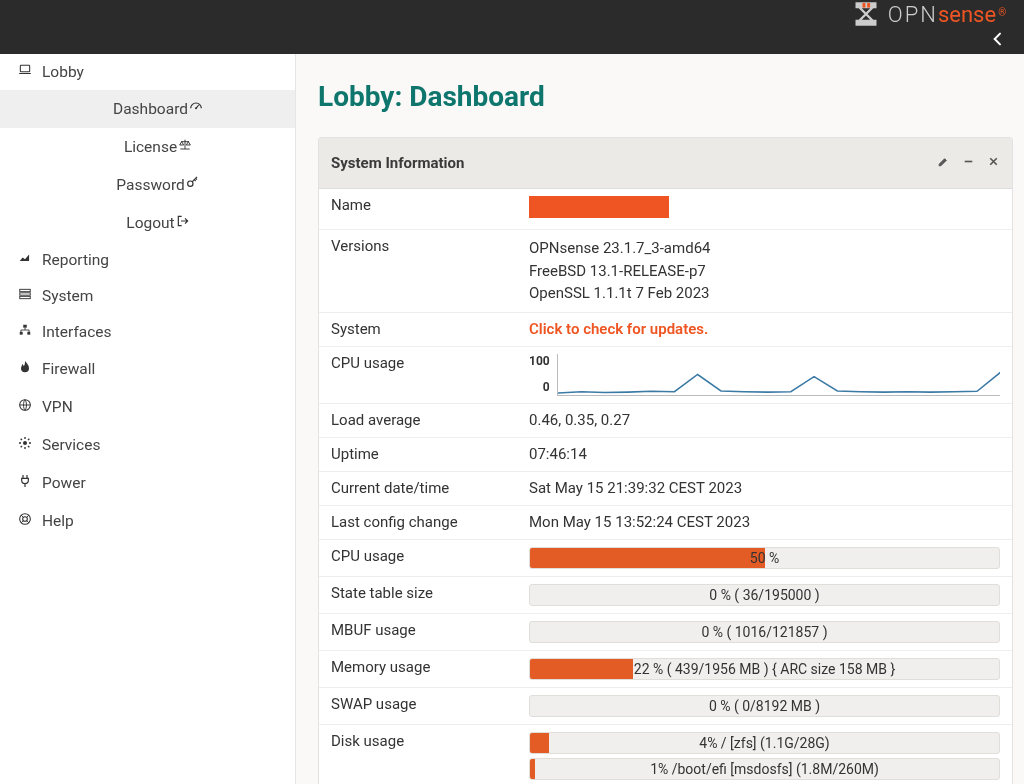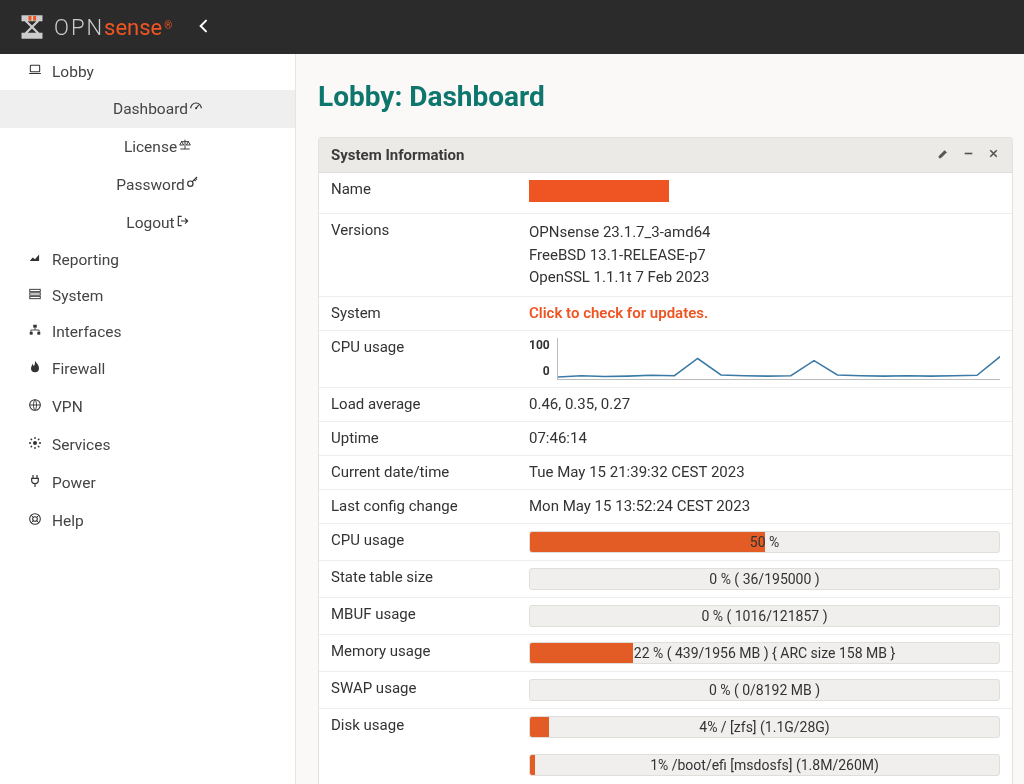--- a/index.html
+++ b/index.html
@@ -9,23 +9,24 @@
       color: #333;
       background: #f9f9f9;
       width: 1024px;
       height: 784px;
       overflow: hidden;
     }
     .topbar {
       height: 54px;
       background: #2b2b2b;
       display: flex;
-      align-items: center;
+      align-items: flex-end;
       padding: 0 18px;
       color: #fff;
+      flex-direction: column;
     }
     .logo {
       display: flex;
       align-items: center;
       gap: 8px;
     }
     .logo-icon {
       width: 28px;
       height: 28px;
       display: flex;
@@ -42,21 +43,21 @@
     }
     .sidebar {
       width: 296px;
       background: #fff;
       border-right: 1px solid #e5e5e5;
       overflow-y: auto;
     }
     .side-item {
       display: flex;
       align-items: center;
-      padding: 9px 24px;
+      padding: 9px 14px;
       color: #444;
       cursor: pointer;
       font-size: 15.5px;
     }
     .side-item .si-icon { width: 22px; text-align: center; margin-right: 6px; color: #333; font-size: 15px; }
     .side-item.sub { padding-left: 42px; justify-content: center; padding-right: 20px; }
     .side-item.active { background: #efefef; }
     .side-item .right-icon { color: #666; font-size: 15px; }
     .content {
       flex: 1;
@@ -67,21 +68,21 @@
     h1.page-title { font-size: 28px; font-weight: 700; color: #0f766e; margin: 10px 0 24px 0; }
     .widget {
       border: 1px solid #e2e2e2;
       background: #fff;
       border-radius: 3px;
       margin-bottom: 20px;
       width: 695px;
     }
     .widget-header {
       background: #eceae7;
-      padding: 8px 12px;
+      padding: 16px 12px;
       font-weight: 700;
       color: #3a3a3a;
       border-bottom: 1px solid #ddd;
       display: flex;
       justify-content: space-between;
       align-items: center;
     }
     .widget-header .wh-actions { color: #555; display: flex; gap: 12px; font-size: 14px; }
     .kv-row {
       display: flex;
@@ -109,21 +110,21 @@
     .bar-label {
       position: absolute; top: 0; left: 0; right: 0; bottom: 0;
       display: flex; align-items: center; justify-content: center;
       font-size: 14px; color: #333;
     }
     .multi-line div { line-height: 1.5; }
     .chart-wrap { display: flex; align-items: center; gap: 7px; }
     .chart-ylabel { font-size: 12px; text-align: right; line-height: 1.3; font-weight:700; }
     .chart-box { flex: 1; height: 42px; border-left: 1px solid #bbb; border-bottom: 1px solid #bbb; position: relative; }
     .chart-box svg { width:100%; height:100%; display:block; }
-    .disk-rows .bar-outer { margin-bottom: 16px; }
+    .disk-rows .bar-outer { margin-bottom: 4px; }
   </style>
 </head>
 <body>
 
 <div class="topbar">
   <div class="logo">
     <span class="logo-icon">
       <svg viewBox="0 0 24 24" width="28" height="28">
         <path d="M4 3 h16 v3 h-16 z M4 18 h16 v3 h-16 z M6 6 L18 18 M18 6 L6 18" stroke="#ccc" stroke-width="2" fill="#ccc"></path>
         <rect x="9" y="2.5" width="2.5" height="4" fill="#ee5522"></rect>
@@ -323,21 +324,21 @@
         <div class="kv-val">0.46, 0.35, 0.27</div>
       </div>
 
       <div class="kv-row">
         <div class="kv-key">Uptime</div>
         <div class="kv-val">07:46:14</div>
       </div>
 
       <div class="kv-row">
         <div class="kv-key">Current date/time</div>
-        <div class="kv-val">Tue May 15 21:39:32 CEST 2023</div>
+        <div class="kv-val">Sat May 15 21:39:32 CEST 2023</div>
       </div>
 
       <div class="kv-row">
         <div class="kv-key">Last config change</div>
         <div class="kv-val">Mon May 15 13:52:24 CEST 2023</div>
       </div>
 
       <div class="kv-row">
         <div class="kv-key">CPU usage</div>
         <div class="kv-val">

